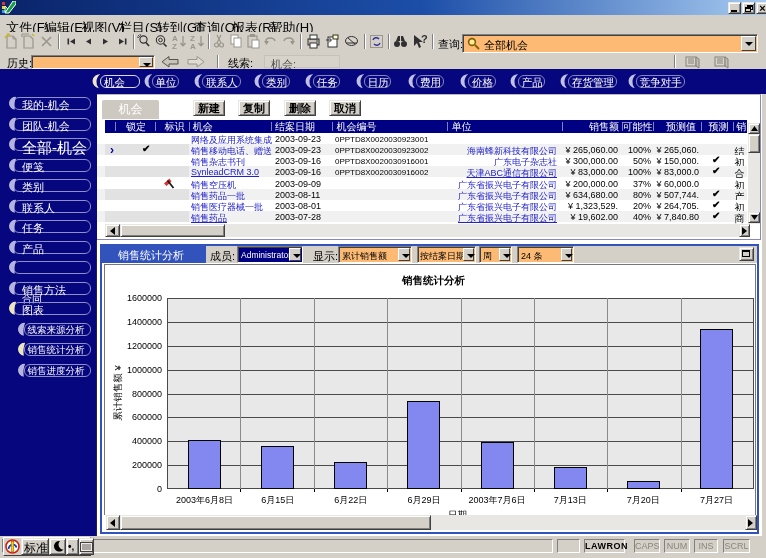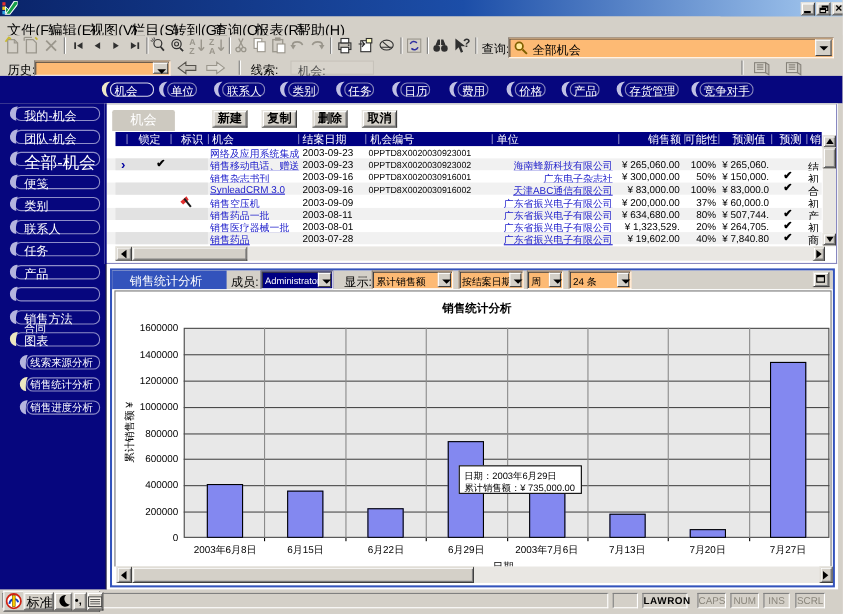--- a/index.html
+++ b/index.html
@@ -591,24 +591,20 @@
 <span class="abs" style="left:321.9px;top:231px;font-size:9px;transform:translateX(-50%);white-space:nowrap;">6月29日</span>
 <div class="abs" style="left:378.5px;top:179.4px;width:33px;height:46.6px;background:#8388F0;border:1px solid #000;"></div>
 <span class="abs" style="left:395.0px;top:231px;font-size:9px;transform:translateX(-50%);white-space:nowrap;">2003年7月6日</span>
 <div class="abs" style="left:451.7px;top:203.8px;width:33px;height:22.2px;background:#8388F0;border:1px solid #000;"></div>
 <span class="abs" style="left:468.2px;top:231px;font-size:9px;transform:translateX(-50%);white-space:nowrap;">7月13日</span>
 <div class="abs" style="left:524.8px;top:217.9px;width:33px;height:8.1px;background:#8388F0;border:1px solid #000;"></div>
 <span class="abs" style="left:541.3px;top:231px;font-size:9px;transform:translateX(-50%);white-space:nowrap;">7月20日</span>
 <div class="abs" style="left:597.9px;top:66.2px;width:33px;height:159.8px;background:#8388F0;border:1px solid #000;"></div>
 <span class="abs" style="left:614.4px;top:231px;font-size:9px;transform:translateX(-50%);white-space:nowrap;">7月27日</span>
 <span class="abs" style="left:346px;top:246px;font-size:9.5px;">日期</span>
-<div class="abs" style="left:315px;top:160px;width:112px;height:26px;background:#fff;border:1px solid #000;font-size:8.5px;white-space:nowrap;">
- <span class="abs" style="left:4px;top:3px;">日期：2003年6月29日</span>
- <span class="abs" style="left:4px;top:14px;">累计销售额：¥ 735,000.00</span>
-</div>
 <div class="abs" style="left:0px;top:252px;width:655px;height:15px;background:#fff;">
  <div class="abs btn" style="left:4px;top:0;width:14px;height:15px;"></div>
  <svg class="abs" style="left:8px;top:4px" width="6" height="8">
           <polygon points="5,0 5,8 0,4" fill="#000"></polygon>
         </svg>
  <div class="abs btn" style="left:18px;top:0;width:311px;height:15px;"></div>
  <div class="abs" style="left:329px;top:0;width:314px;height:15px;background:#e9e7e3;"></div>
  <div class="abs btn" style="left:643px;top:0;width:12px;height:15px;"></div>
  <svg class="abs" style="left:646px;top:4px" width="6" height="8">
           <polygon points="0,0 0,8 5,4" fill="#000"></polygon>

